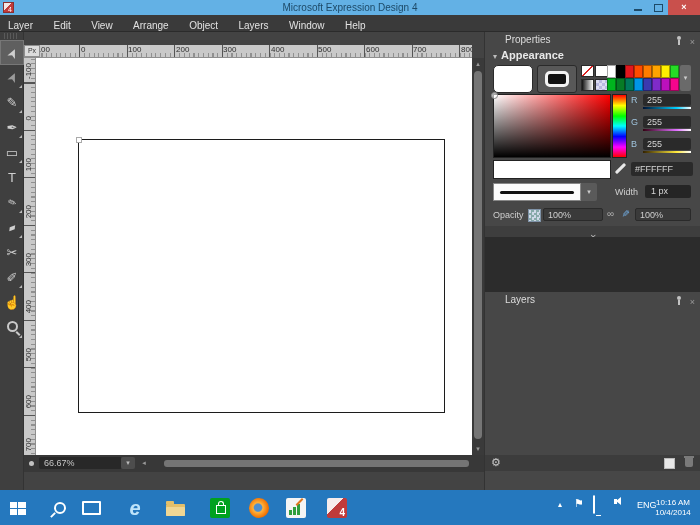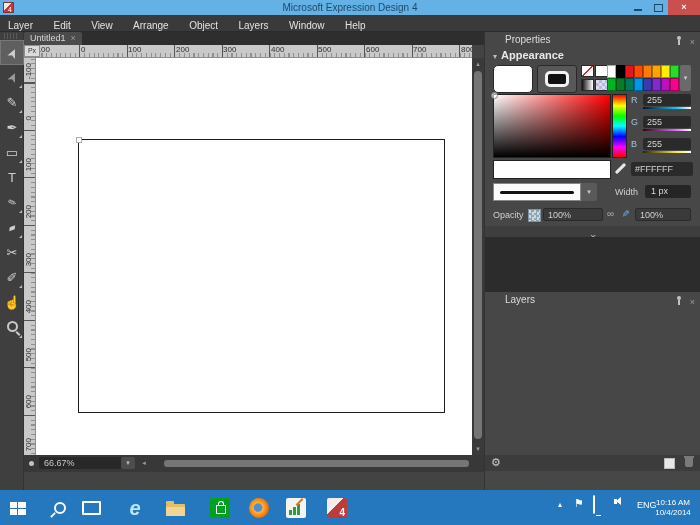--- a/index.html
+++ b/index.html
@@ -201,25 +201,20 @@
     <span class="menu-item" data-name="menu-file">Layer</span>
     <span class="menu-item" data-name="menu-edit">Edit</span>
     <span class="menu-item" data-name="menu-view">View</span>
     <span class="menu-item" data-name="menu-arrange">Arrange</span>
     <span class="menu-item" data-name="menu-object">Object</span>
     <span class="menu-item" data-name="menu-select">Layers</span>
     <span class="menu-item" data-name="menu-window">Window</span>
     <span class="menu-item" data-name="menu-help">Help</span>
   </div>
 
-  <div class="abs tabbar" data-name="document-tab-bar">
-    <div class="abs tab" data-name="document-tab">
-      <span data-name="document-tab-label">Untitled1</span><span class="x" data-name="tab-close-icon">×</span>
-    </div>
-  </div>
 
   <div class="abs toolbox" data-name="toolbox">
     <div class="grip" data-name="toolbox-grip"></div>
     <div class="tool sel" data-name="selection-tool"><span class="glyph rot-cur" data-name="selection-tool-icon">➤</span></div>
     <div class="tool fly" data-name="direct-selection-tool"><span class="glyph rot-cur" style="color:#9a9a9a" data-name="direct-selection-tool-icon">➤</span></div>
     <div class="tool fly" data-name="paintbrush-tool"><span class="glyph" data-name="paintbrush-tool-icon">✎</span></div>
     <div class="tool fly" data-name="pen-tool"><span class="glyph rot-pen" data-name="pen-tool-icon">✒</span></div>
     <div class="tool fly" data-name="rectangle-tool"><span class="glyph" data-name="rectangle-tool-icon">▭</span></div>
     <div class="tool" data-name="text-tool"><span class="glyph" data-name="text-tool-icon">T</span></div>
     <div class="tool fly" data-name="pencil-tool"><span class="glyph rot-era" data-name="pencil-tool-icon">✎</span></div>

